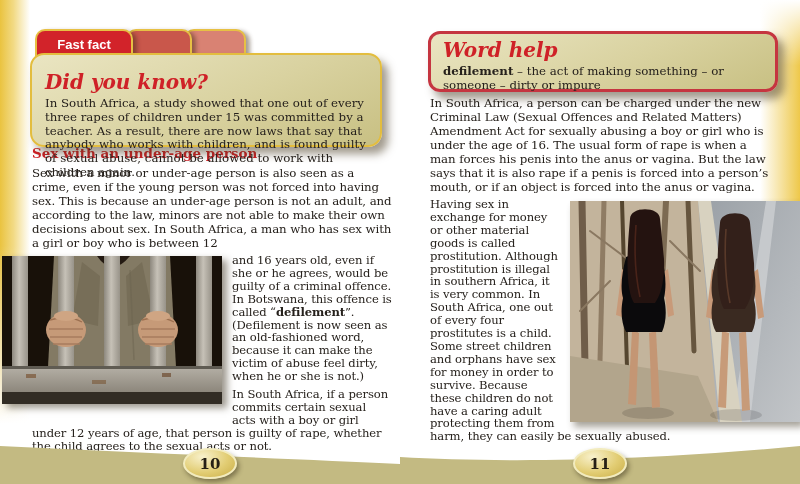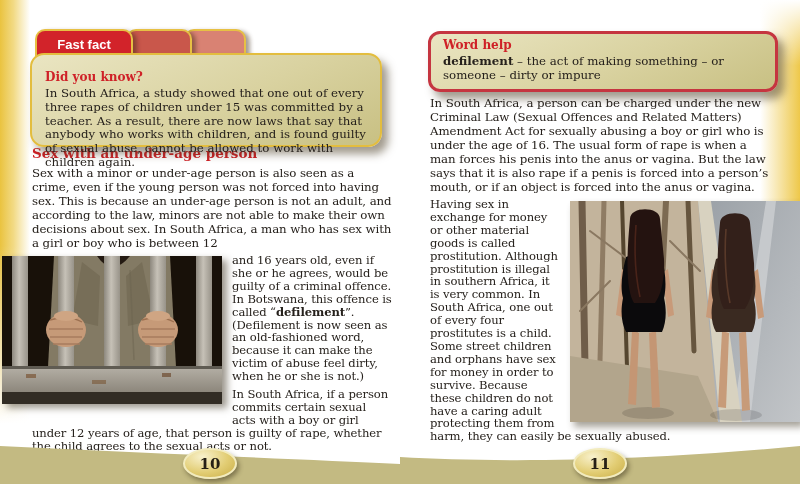--- a/index.html
+++ b/index.html
@@ -22,21 +22,21 @@
   .tab1{left:35px;width:94px;background:#d2232a;z-index:6;display:flex;align-items:center;justify-content:center;}
   .tab2{left:126px;width:62px;background:#c9574b;z-index:5;}
   .tab3{left:184px;width:58px;background:#d98273;z-index:4;}
   .tab-label{color:#fff;font-family:"Liberation Sans",sans-serif;font-weight:bold;font-size:13px;}
 
   
   .infobox{position:absolute;border-radius:14px;box-shadow:6px 7px 9px rgba(70,55,30,.5);
     background:linear-gradient(155deg,#eae5c2 0%,#d9d2a0 55%,#c8c083 100%);}
   .box-know{left:30px;top:53px;width:352px;height:94px;border:2px solid #e3bd3e;z-index:7;padding:15px 13px;box-sizing:border-box;}
   .box-word{left:428px;top:31px;width:350px;height:61px;border:3px solid #c53540;border-radius:12px;padding:4px 12px;box-sizing:border-box;}
-  .box-title{color:#cf2127;font-weight:bold;font-size:12px;margin:0 0 3px 0;}
+  .box-title{color:#cf2127;font-weight:bold;font-style:italic;font-size:20px;margin:0 0 3px 0;}
   .box-body{font-size:11.8px;line-height:13.8px;margin:0;}
 
   
   .col{position:absolute;}
   .col-left{left:32px;top:145px;width:360px;}
   .col-right{left:430px;top:96px;width:342px;}
   h2.red{color:#cf2127;font-size:13.5px;line-height:16px;margin:0 0 5px 0;font-weight:bold;}
   h2.red.mt{margin-top:8px;}
   .body-txt{font-size:11.8px;line-height:14px;margin:0 0 4px 0;letter-spacing:-0.1px;}
   .tight{font-size:11.6px;line-height:12.9px;margin:0 0 5px 0;letter-spacing:-0.1px;}

